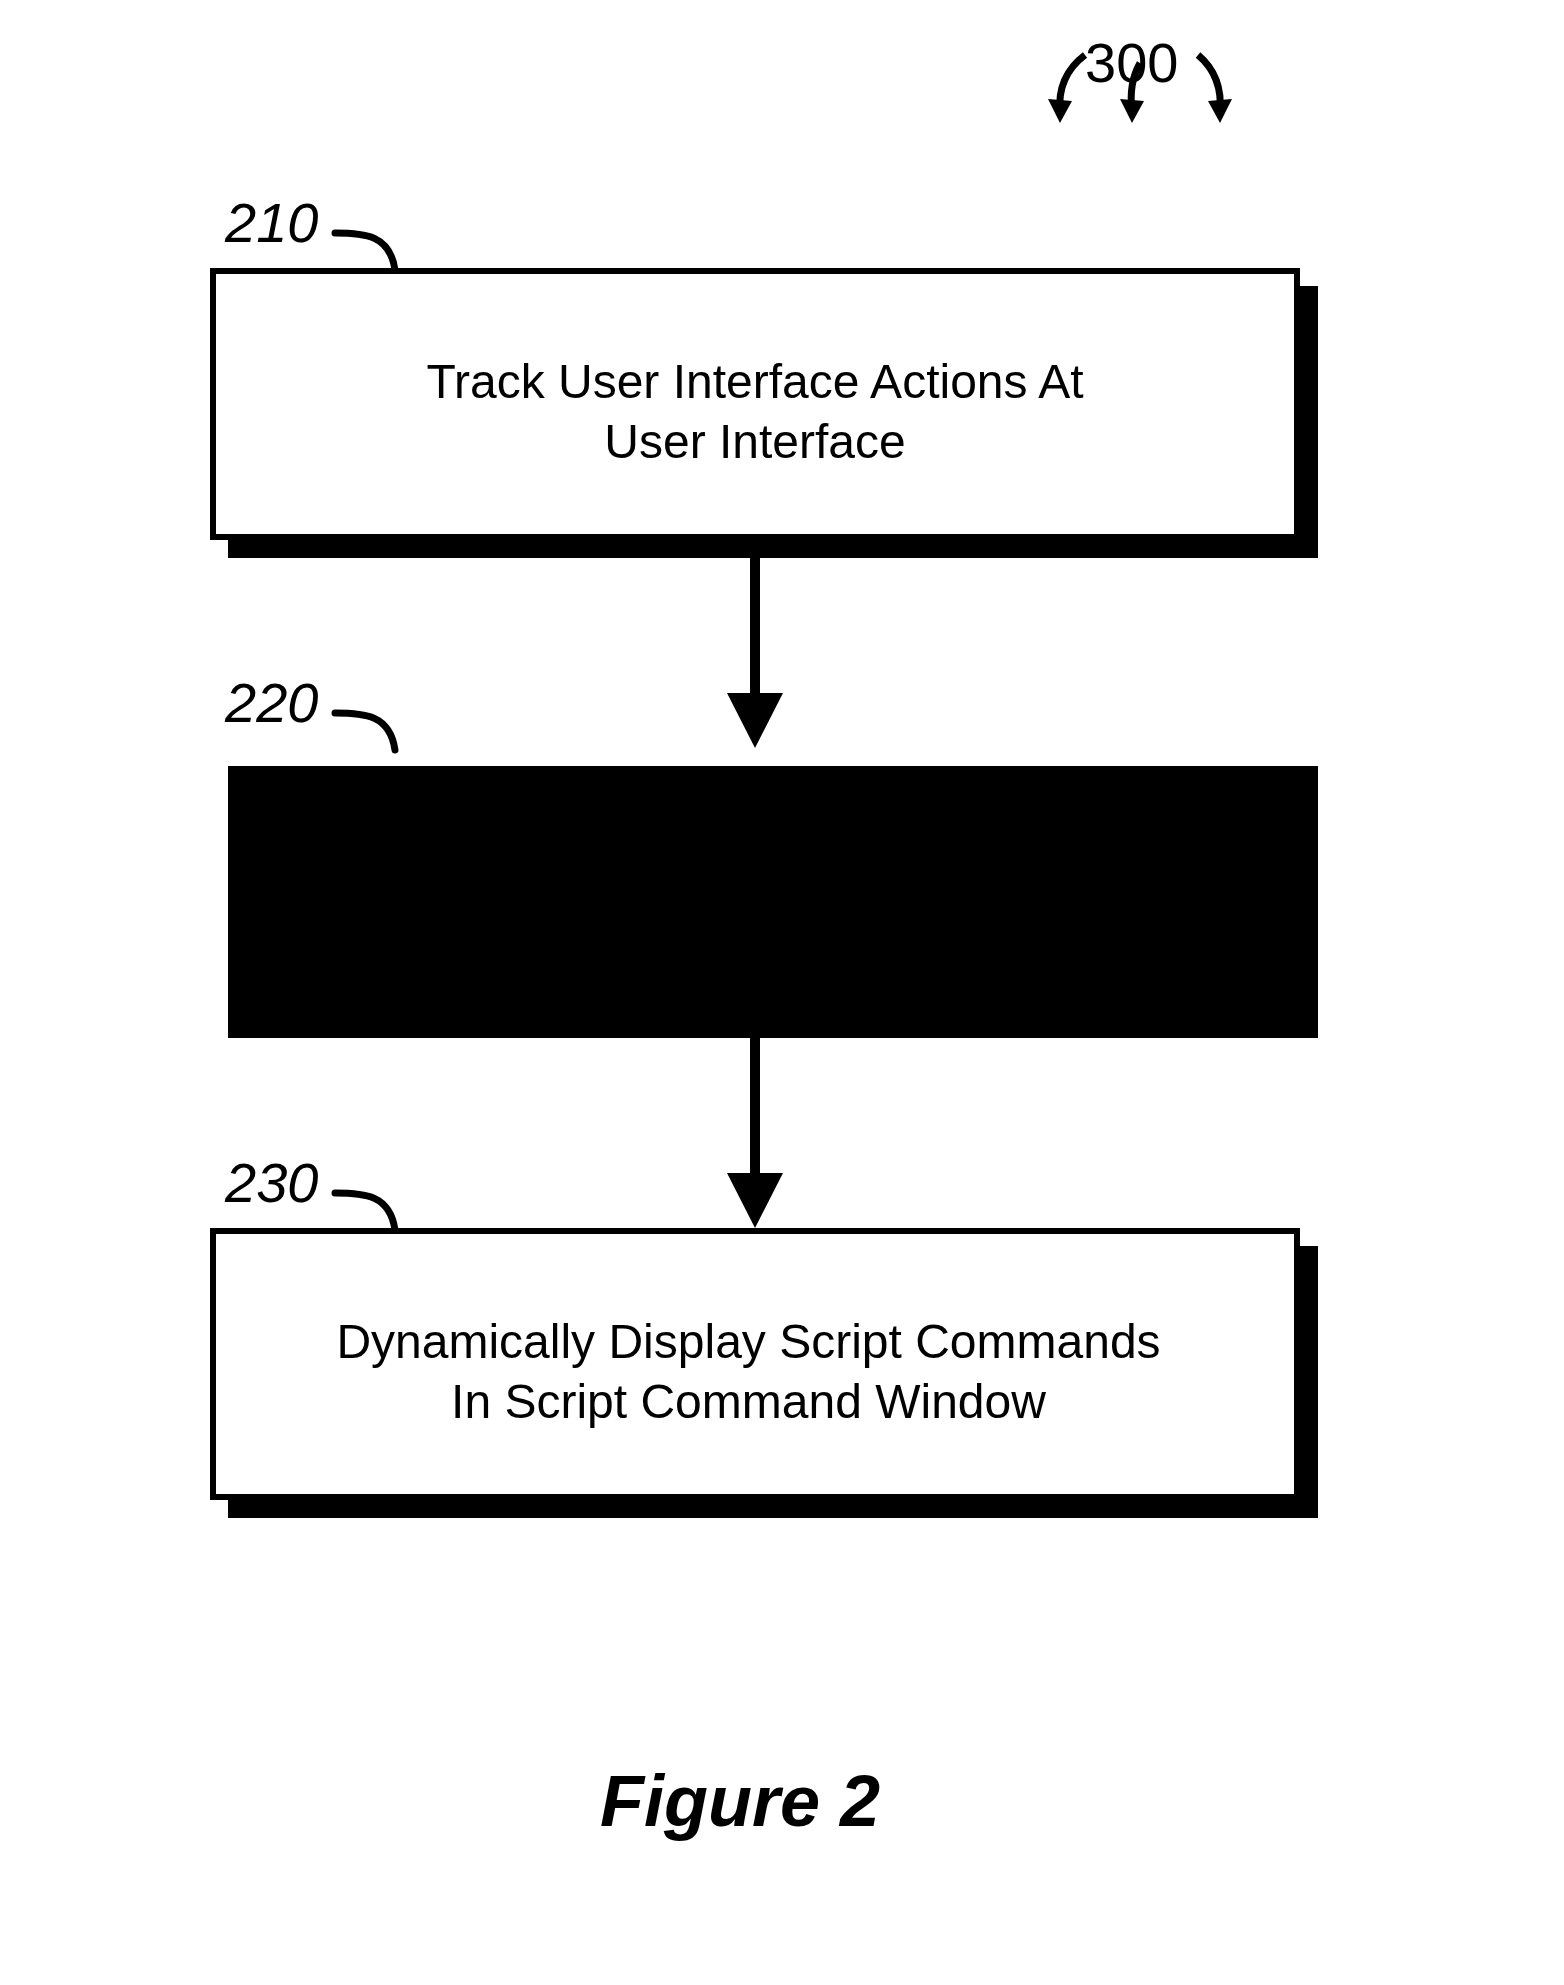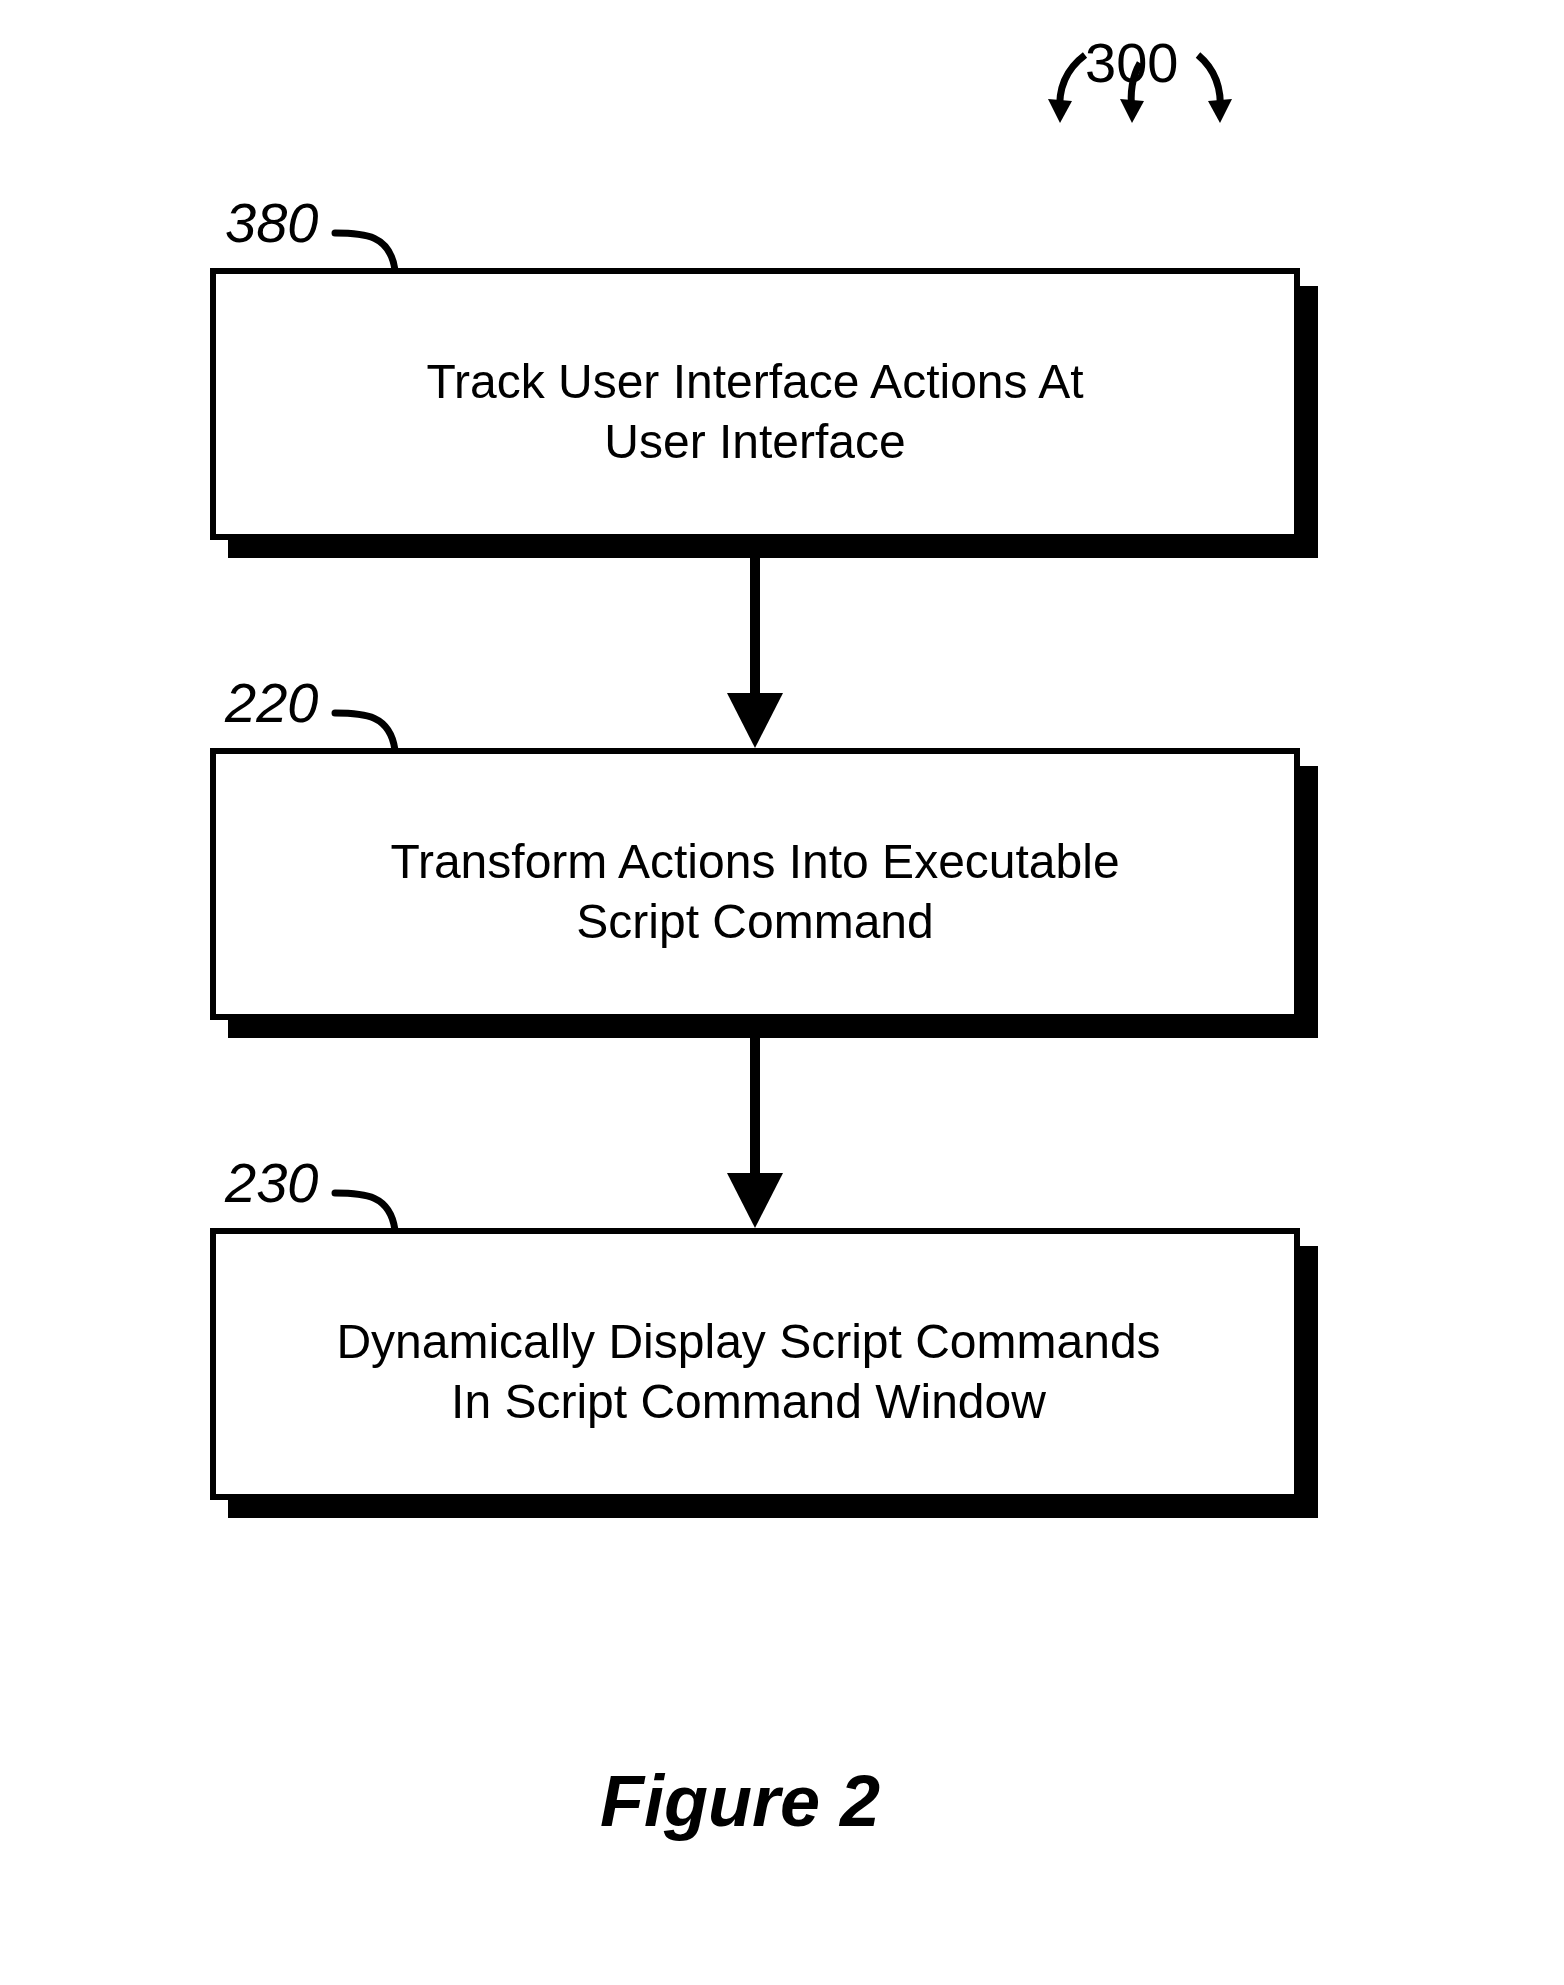--- a/index.html
+++ b/index.html
@@ -86,21 +86,21 @@
       <polygon points="30,78 18,54 42,56" fill="#000"></polygon>
 
       <path d="M110 18 C 102 32, 100 50, 102 66" fill="none" stroke="#000" stroke-width="7"></path>
       <polygon points="102,78 90,54 114,56" fill="#000"></polygon>
 
       <path d="M168 10 C 186 25, 192 45, 190 68" fill="none" stroke="#000" stroke-width="7"></path>
       <polygon points="190,78 178,56 202,54" fill="#000"></polygon>
     </svg>
   </div>
 
-  <div class="ref-label" style="left:225px; top:190px;">380</div>
+  <div class="ref-label" style="left:225px; top:190px;">210</div>
   <div class="leader" style="left:330px; top:215px;">
     <svg width="90" height="60" viewBox="0 0 90 60">
       <path d="M5 18 C 35 18, 60 20, 65 55" fill="none" stroke="#000" stroke-width="7" stroke-linecap="round"></path>
     </svg>
   </div>
   <div class="flow-shadow" style="left:228px; top:286px; width:1090px; height:272px;"></div>
   <div class="flow-box" style="left:210px; top:268px; width:1090px; height:272px;">
     <div class="flow-text" style="white-space:pre-line;">Track User Interface Actions At
 User Interface</div>
   </div>
@@ -112,24 +112,20 @@
     </svg>
   </div>
 
   <div class="ref-label" style="left:225px; top:670px;">220</div>
   <div class="leader" style="left:330px; top:695px;">
     <svg width="90" height="60" viewBox="0 0 90 60">
       <path d="M5 18 C 35 18, 60 20, 65 55" fill="none" stroke="#000" stroke-width="7" stroke-linecap="round"></path>
     </svg>
   </div>
   <div class="flow-shadow" style="left:228px; top:766px; width:1090px; height:272px;"></div>
-  <div class="flow-box" style="left:210px; top:748px; width:1090px; height:272px;">
-    <div class="flow-text" style="white-space:pre-line;">Transform Actions Into Executable
-Script Command</div>
-  </div>
 
   <div class="arrow" style="left:715px; top:1038px; height:190px;">
     <svg width="80" height="190" viewBox="0 0 80 190">
       <line x1="40" y1="0" x2="40" y2="140" stroke="#000" stroke-width="10"></line>
       <polygon points="40,190 12,135 68,135" fill="#000"></polygon>
     </svg>
   </div>
 
   <div class="ref-label" style="left:225px; top:1150px;">230</div>
   <div class="leader" style="left:330px; top:1175px;">

